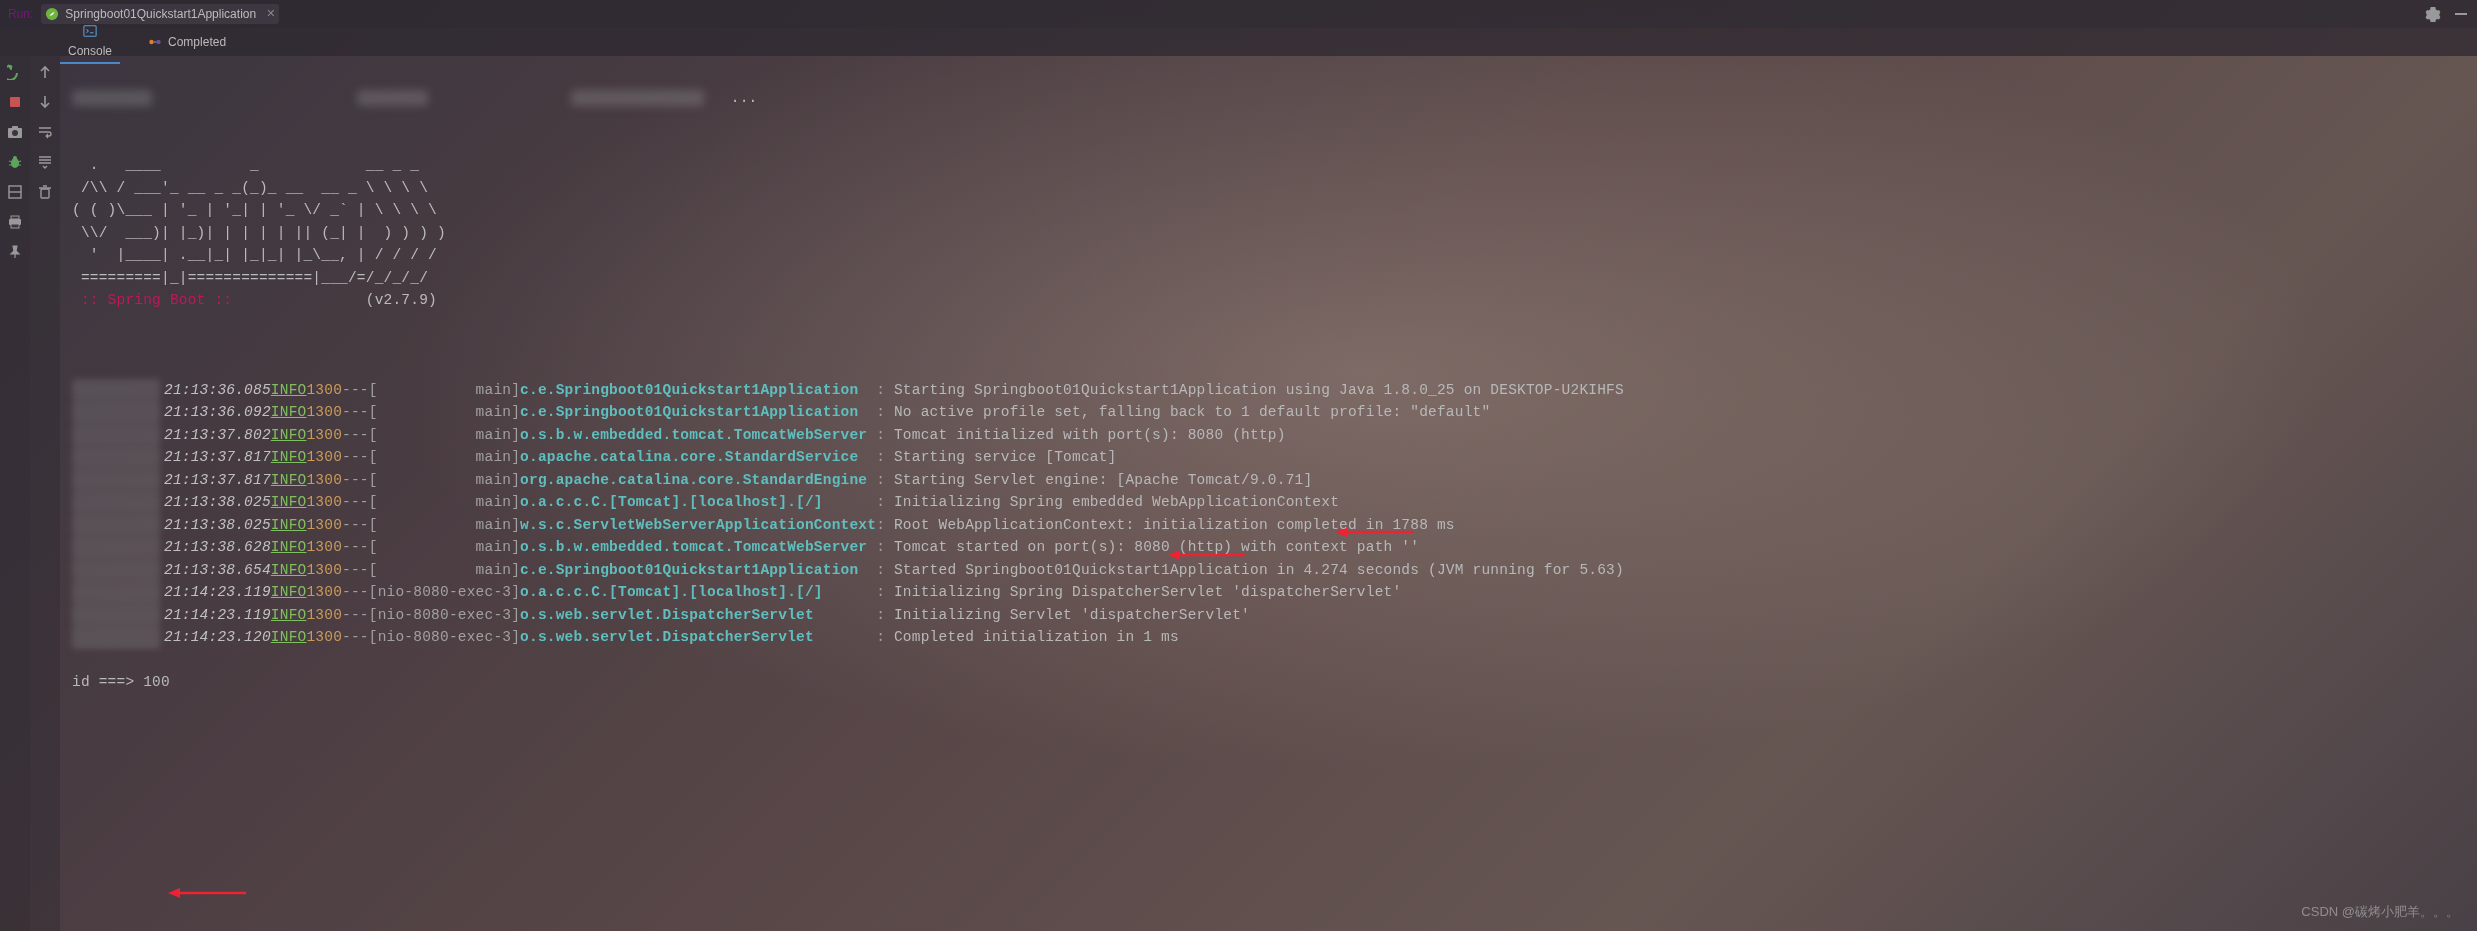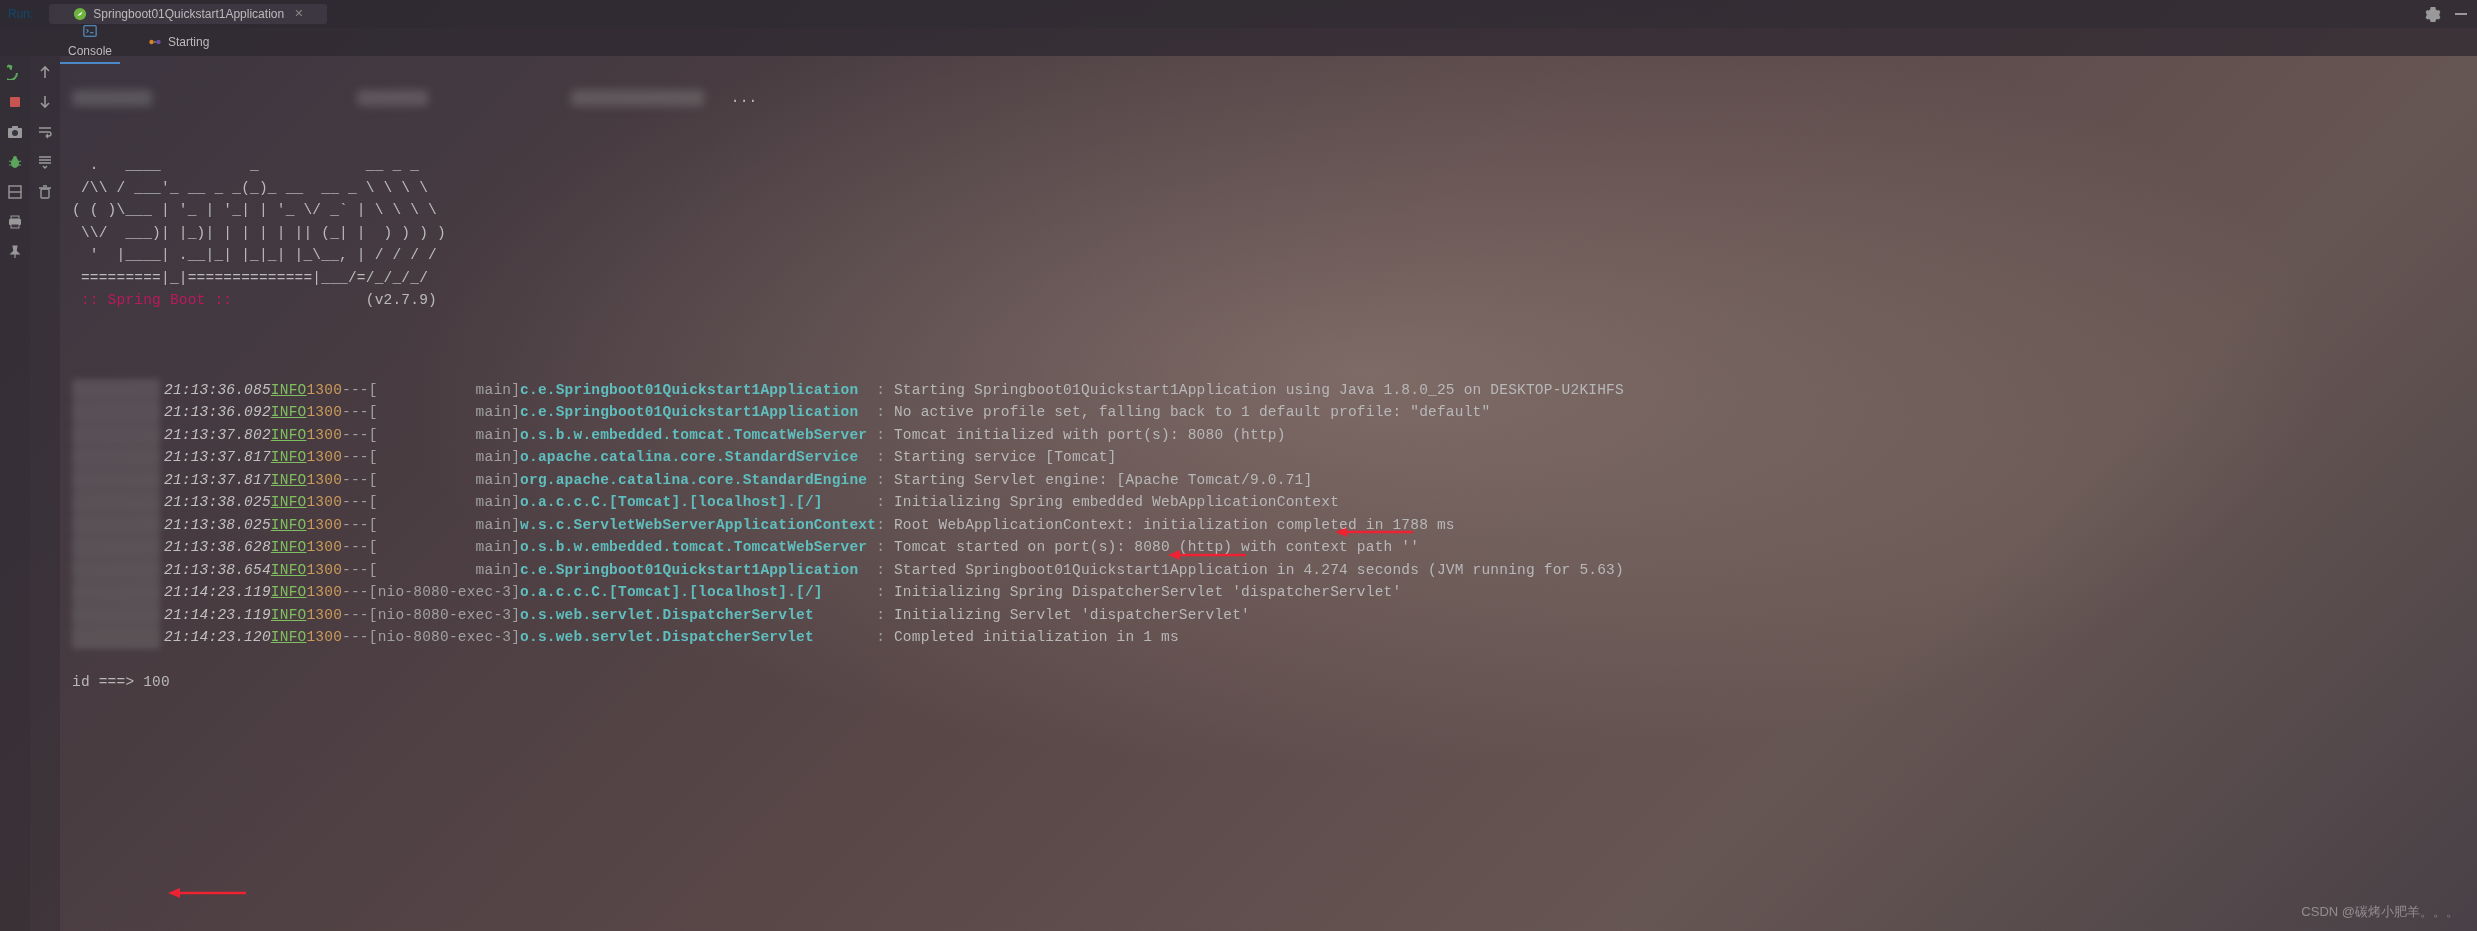--- a/index.html
+++ b/index.html
@@ -15,22 +15,22 @@
 }
 body::before{
   content:"";position:absolute;top:0;left:0;right:0;bottom:0;
   background:radial-gradient(ellipse at 55% 40%, rgba(200,180,165,0.3) 0%, rgba(60,50,58,0.1) 50%);
   pointer-events:none;
 }
 .run-header{
   height:28px;background:rgba(45,40,48,0.85);display:flex;align-items:center;
   padding:0 8px;position:relative;z-index:2;
 }
-.run-label{color:#0c4a6e;font-size:12px;margin-right:16px;}
-.run-config{display:flex;align-items:flex-start;gap:6px;color:#bbb;font-size:12px;padding:3px 24px;background:rgba(80,75,85,0.4);border-radius:3px;}
+.run-label{color:#701a75;font-size:12px;margin-right:8px;}
+.run-config{display:flex;align-items:flex-start;gap:6px;color:#bbb;font-size:12px;padding:3px 4px;background:rgba(80,75,85,0.4);border-radius:3px;}
 .spring-icon{width:14px;height:14px;display:inline-block;}
 .spring-icon svg{width:100%;height:100%;}
 .close-tab{color:#888;margin-left:4px;font-size:11px;}
 .gear-area{margin-left:auto;display:flex;gap:12px;align-items:center;color:#888;}
 .tabs-row{
   height:28px;display:flex;align-items:center;padding-left:60px;
   background:rgba(45,40,48,0.75);position:relative;z-index:2;gap:20px;
 }
 .tab{display:flex;align-items:center;gap:6px;color:#bbb;font-size:12px;padding:4px 8px;}
 .tab.active{border-bottom:2px solid #4a88c7;flex-direction:column;}
@@ -99,21 +99,21 @@
           <path d="M4 6l2 2-2 2M8 10h4" stroke="#5a9fd4" stroke-width="1.2" fill="none"></path>
         </svg></span>
     <span>Console</span>
   </div>
   <div class="tab">
     <span class="tab-icon"><svg viewBox="0 0 16 16">
           <circle cx="4" cy="8" r="2.5" fill="#d9822b"></circle>
           <circle cx="12" cy="8" r="2.5" fill="#6b4e9e"></circle>
           <line x1="6.5" y1="8" x2="9.5" y2="8" stroke="#888" stroke-width="1.5"></line>
         </svg></span>
-    <span>Starting</span>
+    <span>Completed</span>
   </div>
 </div>
 
 <div class="main-area">
   <div class="gutter">
     <span class="gicon green"><svg viewBox="0 0 16 16">
           <path d="M3 2a7 7 0 107 7" fill="none" stroke="#5ca65c" stroke-width="2"></path>
           <path d="M1 1l4 1-1 4z" fill="#5ca65c"></path>
         </svg></span>
     <span class="gicon red"><svg viewBox="0 0 16 16">

